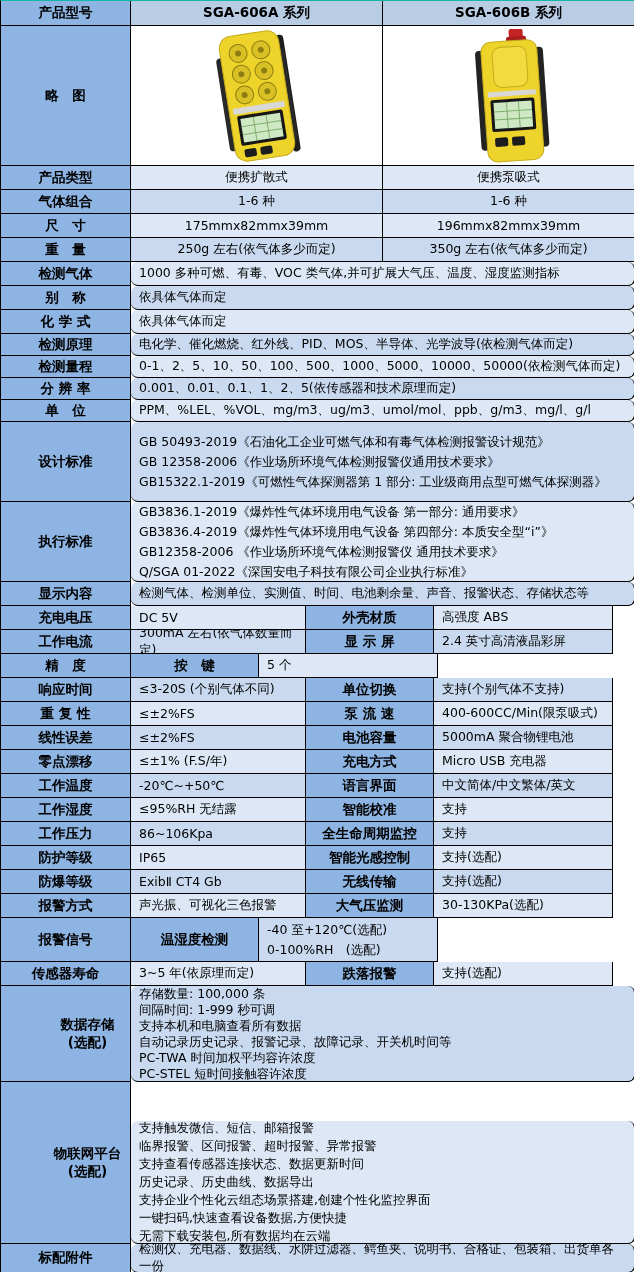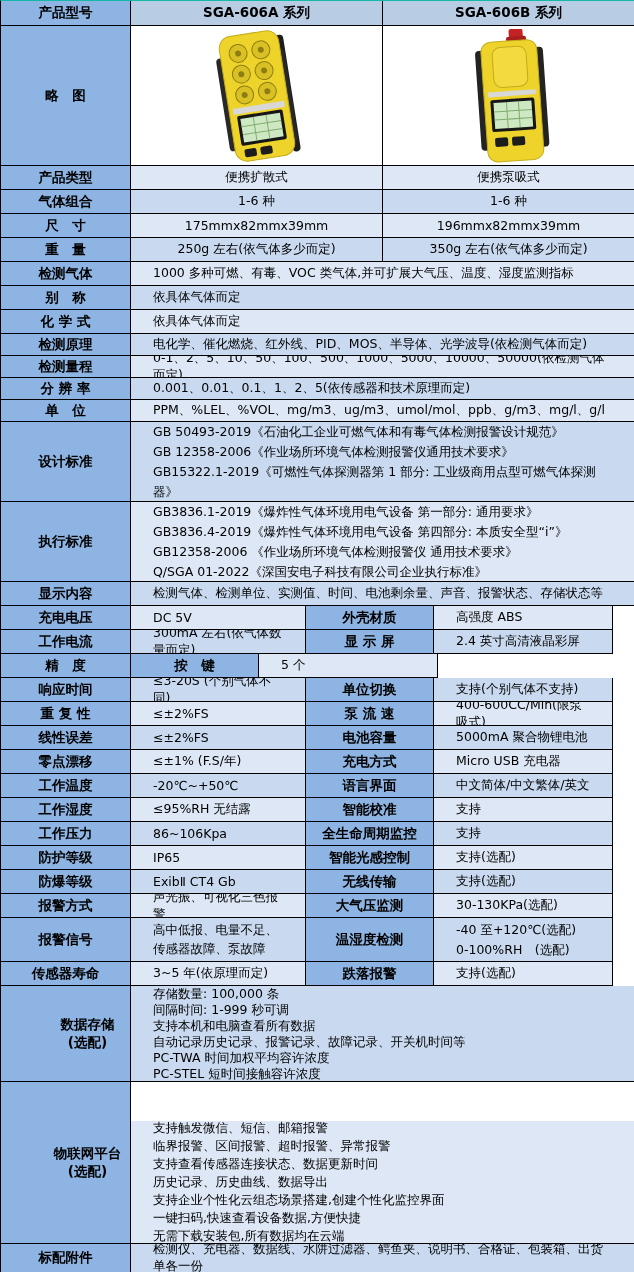--- a/index.html
+++ b/index.html
@@ -25,25 +25,25 @@
     justify-content:center;
     text-align:center;
     font-size:13.5px;
   }
   .hdr{background:#b8cce4;font-weight:bold;font-size:13.5px;justify-content:center;}
   .bgA{background:#c9daf0;}
   .bgB{background:#dde7f5;}
   .bgW{background:#ffffff;}
   .w-lab{width:130px;}
   .w-half{width:252px;}
-  .w-full{width:504px;}
+  .w-full{width:504px;border-radius:7px;}
   .w-q1{width:175px;}
   .w-ql{width:128px;}
   .w-q2{width:179px;}
-  .v{padding:0 22px;font-size:12.5px;}
+  .v{padding:0 8px;font-size:12.5px;}
   .center{justify-content:center;text-align:center;}
   .colc{flex-direction:column;align-items:flex-start;justify-content:center;}
   .colcc{flex-direction:column;align-items:center;justify-content:center;padding-left:44px;}
   .lh16{line-height:16px;}
   .lh18{line-height:18px;margin-top:39px;}
   .lh20{line-height:20px;}
   .wrap2{line-height:1.45;}
   .h25{height:25px;}
   .h140{height:140px;}
   .h24{height:24px;}
@@ -272,21 +272,20 @@
   </div>
   <div class="r h24">
     <div class="c lab w-lab">报警方式</div>
     <div class="c v bgB w-q1">声光振、可视化三色报警</div>
     <div class="c lab w-ql">大气压监测</div>
     <div class="c v bgB w-q2">30-130KPa(选配)</div>
   </div>
 
   <div class="r h44">
     <div class="c lab w-lab">报警信号</div>
-    <div class="c v bgA w-q1 wrap2">高中低报、电量不足、传感器故障、泵故障</div>
     <div class="c lab w-ql">温湿度检测</div>
     <div class="c v bgA w-q2 colc lh20">
       <div>-40 至+120℃(选配)</div>
       <div>0-100%RH　(选配)</div>
     </div>
   </div>
 
   <div class="r h24">
     <div class="c lab w-lab">传感器寿命</div>
     <div class="c v bgB w-q1">3~5 年(依原理而定)</div>

